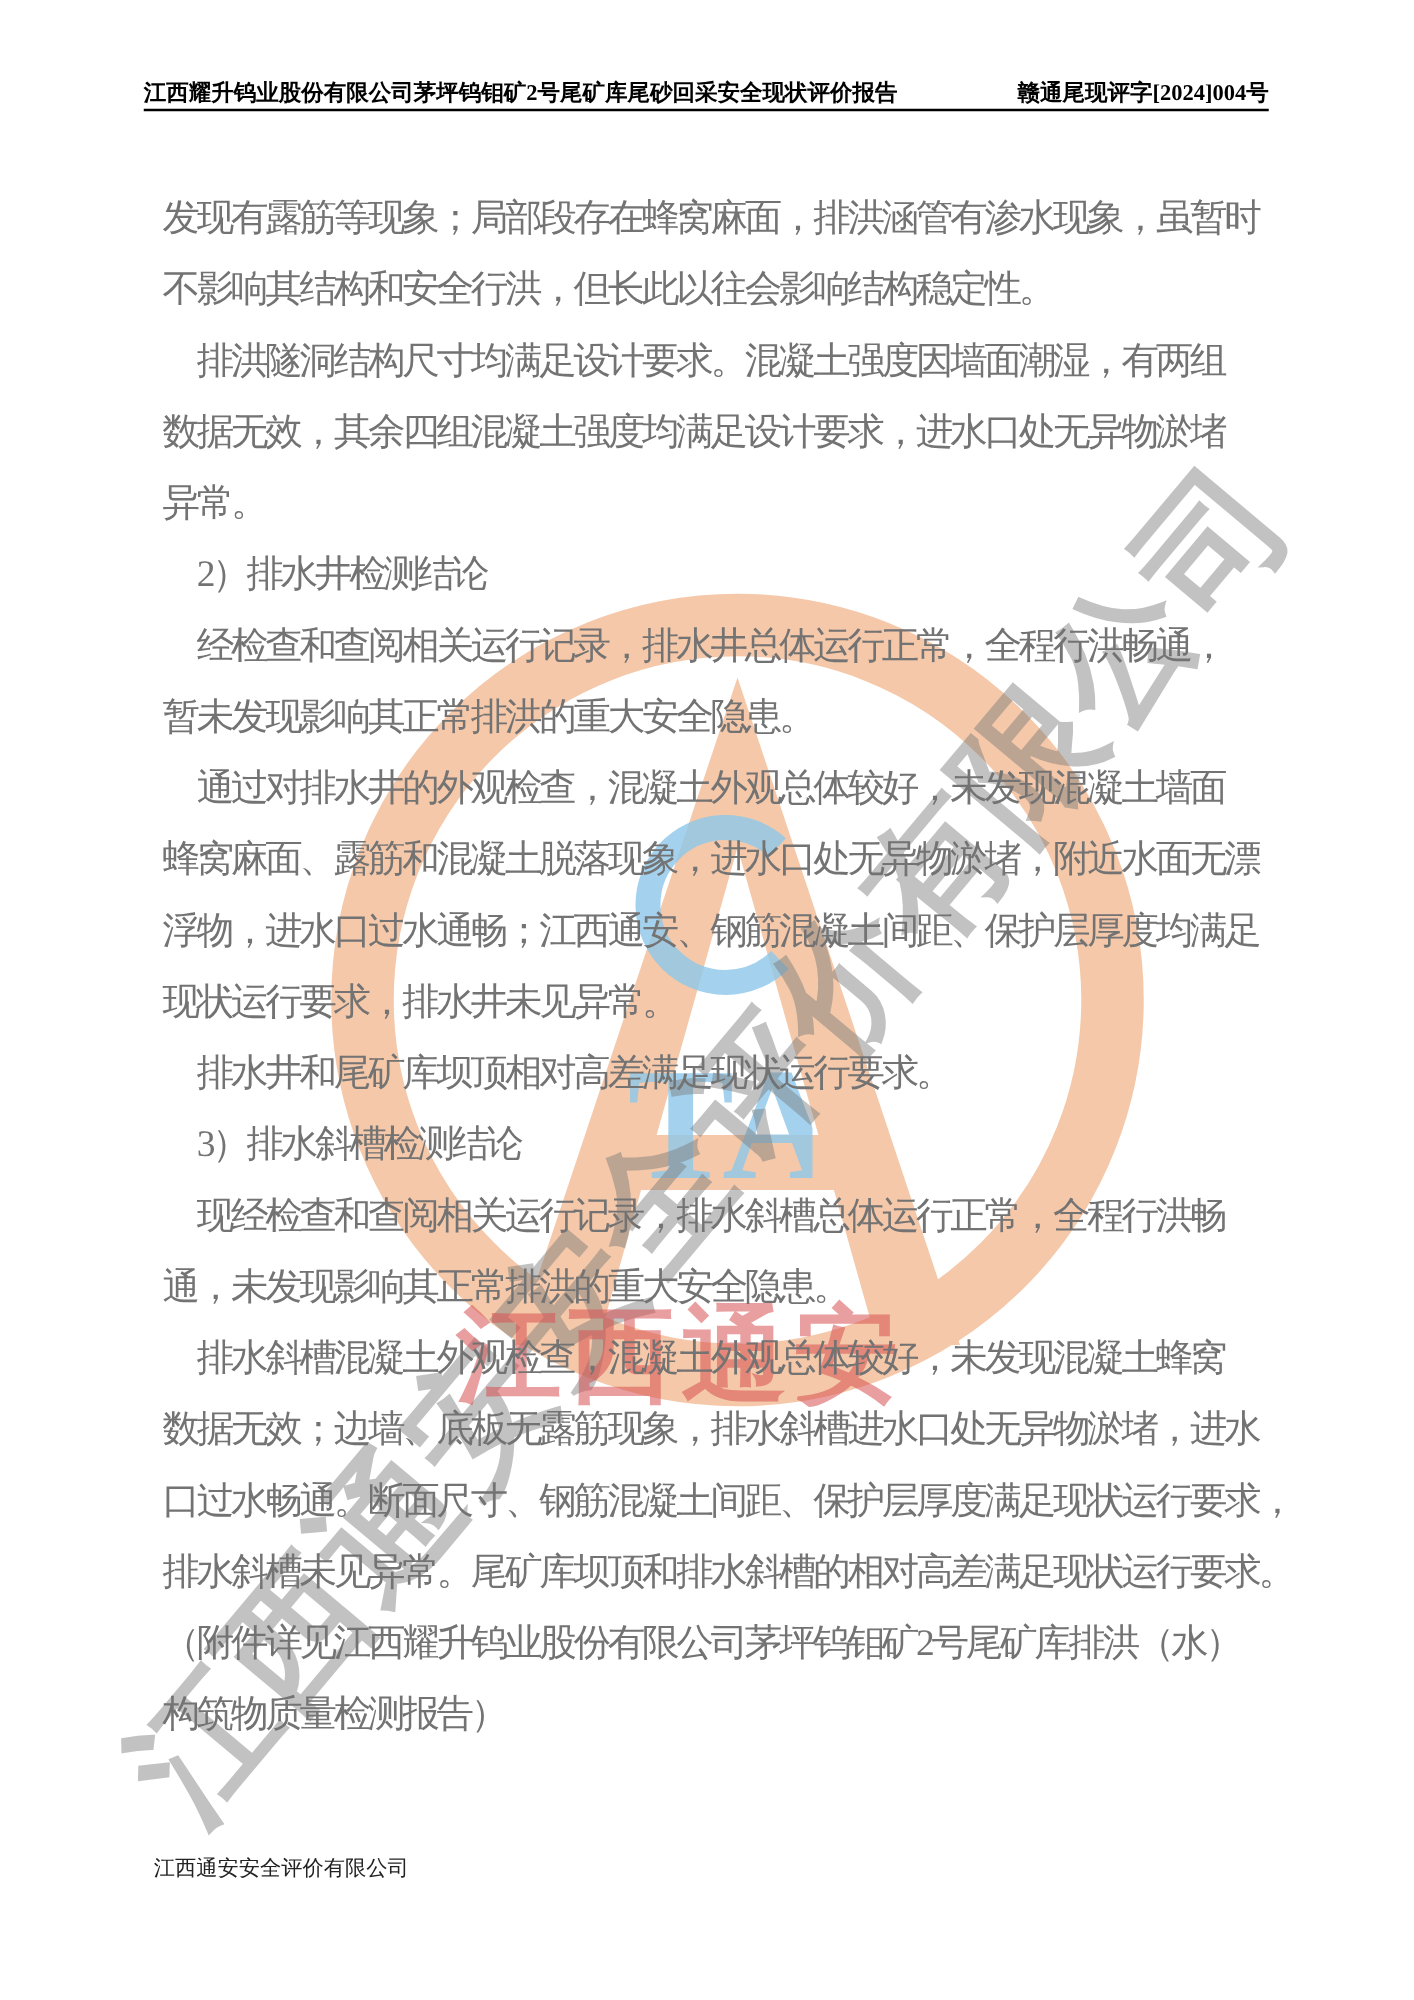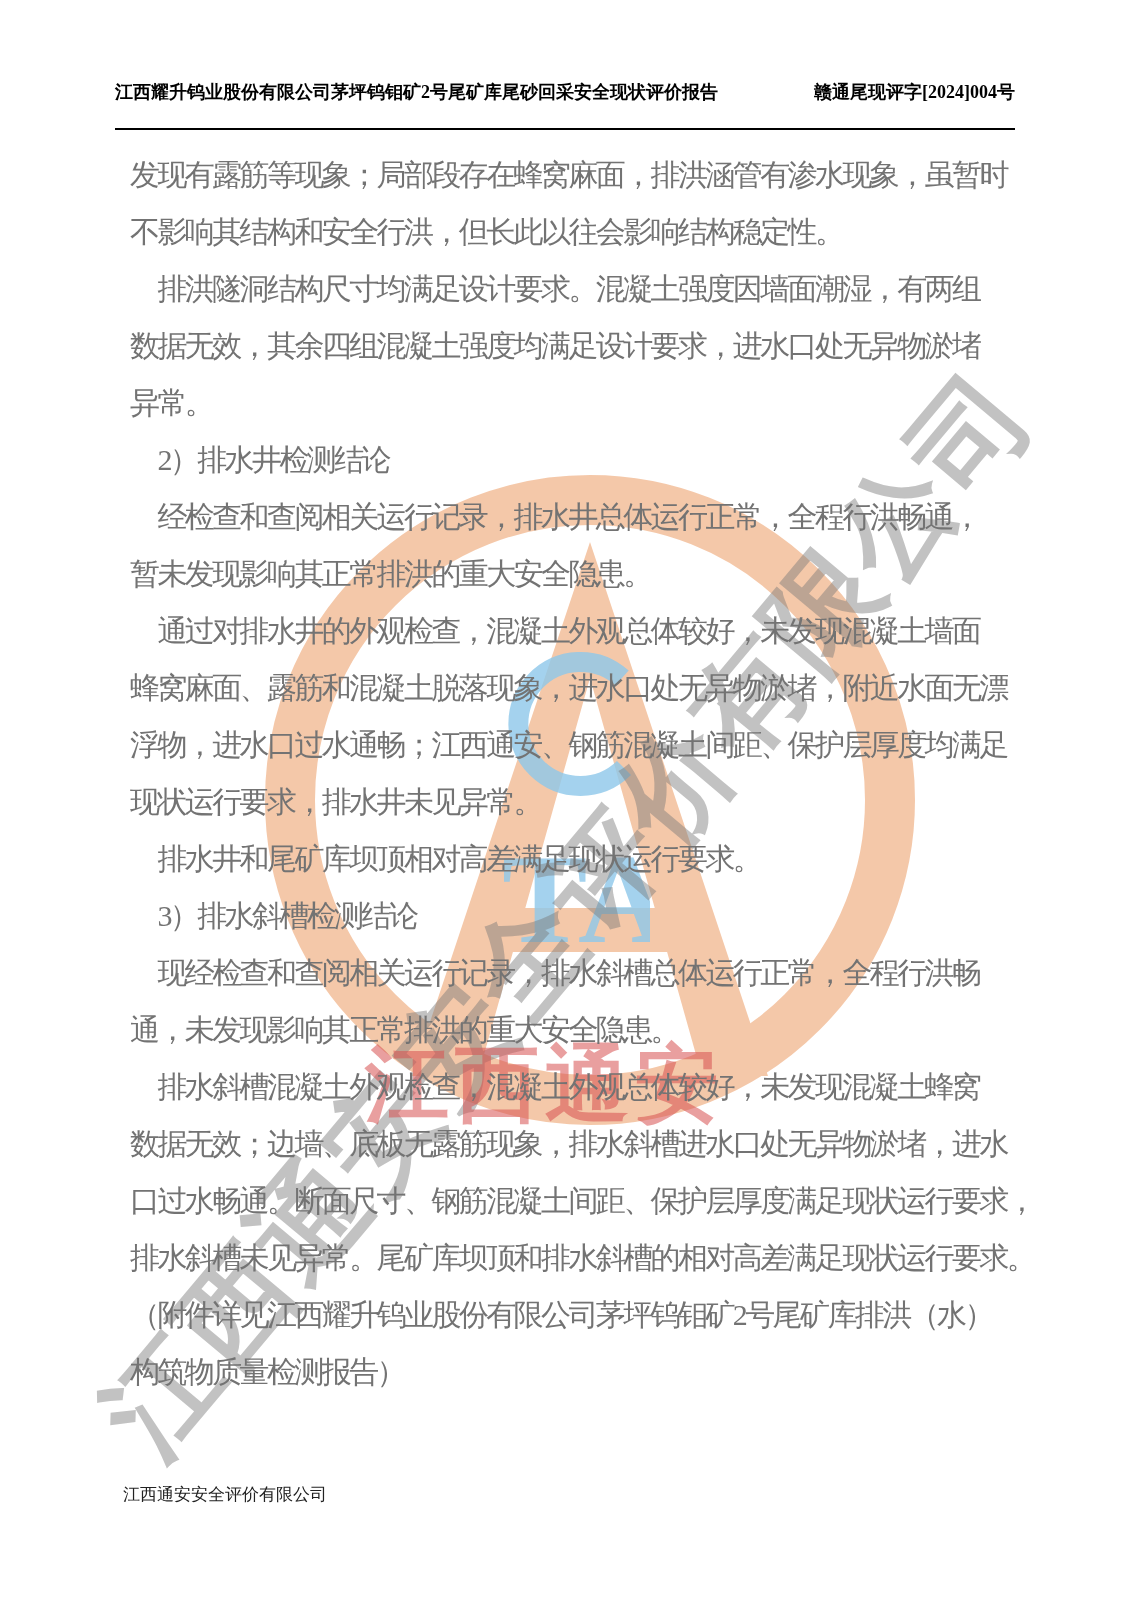--- a/index.html
+++ b/index.html
@@ -7,24 +7,24 @@
     position:relative;
     width:1131px;height:1600px;
     margin:0 auto;
     background:#ffffff;
     overflow:hidden;
     font-family:"Liberation Serif","DejaVu Serif",serif;
     color:#111;
   }
   
   .header{
-    position:absolute;left:115px;right:116px;top:80px;
+    position:absolute;left:115px;right:116px;top:62px;
     display:flex;justify-content:space-between;align-items:flex-end;
     border-bottom:2px solid #000;
-    padding-bottom:24px;
+    padding-bottom:1px;
     font-size:18px;font-weight:bold;color:#000;
     white-space:nowrap;
     gap:12px;
   }
   
   .wm{position:absolute;pointer-events:none;}
   .wm-logo{left:260px;top:470px;opacity:.85;}
   .wm-diagonal{
     left:70px;top:1390px;
     transform-origin:0 0;

